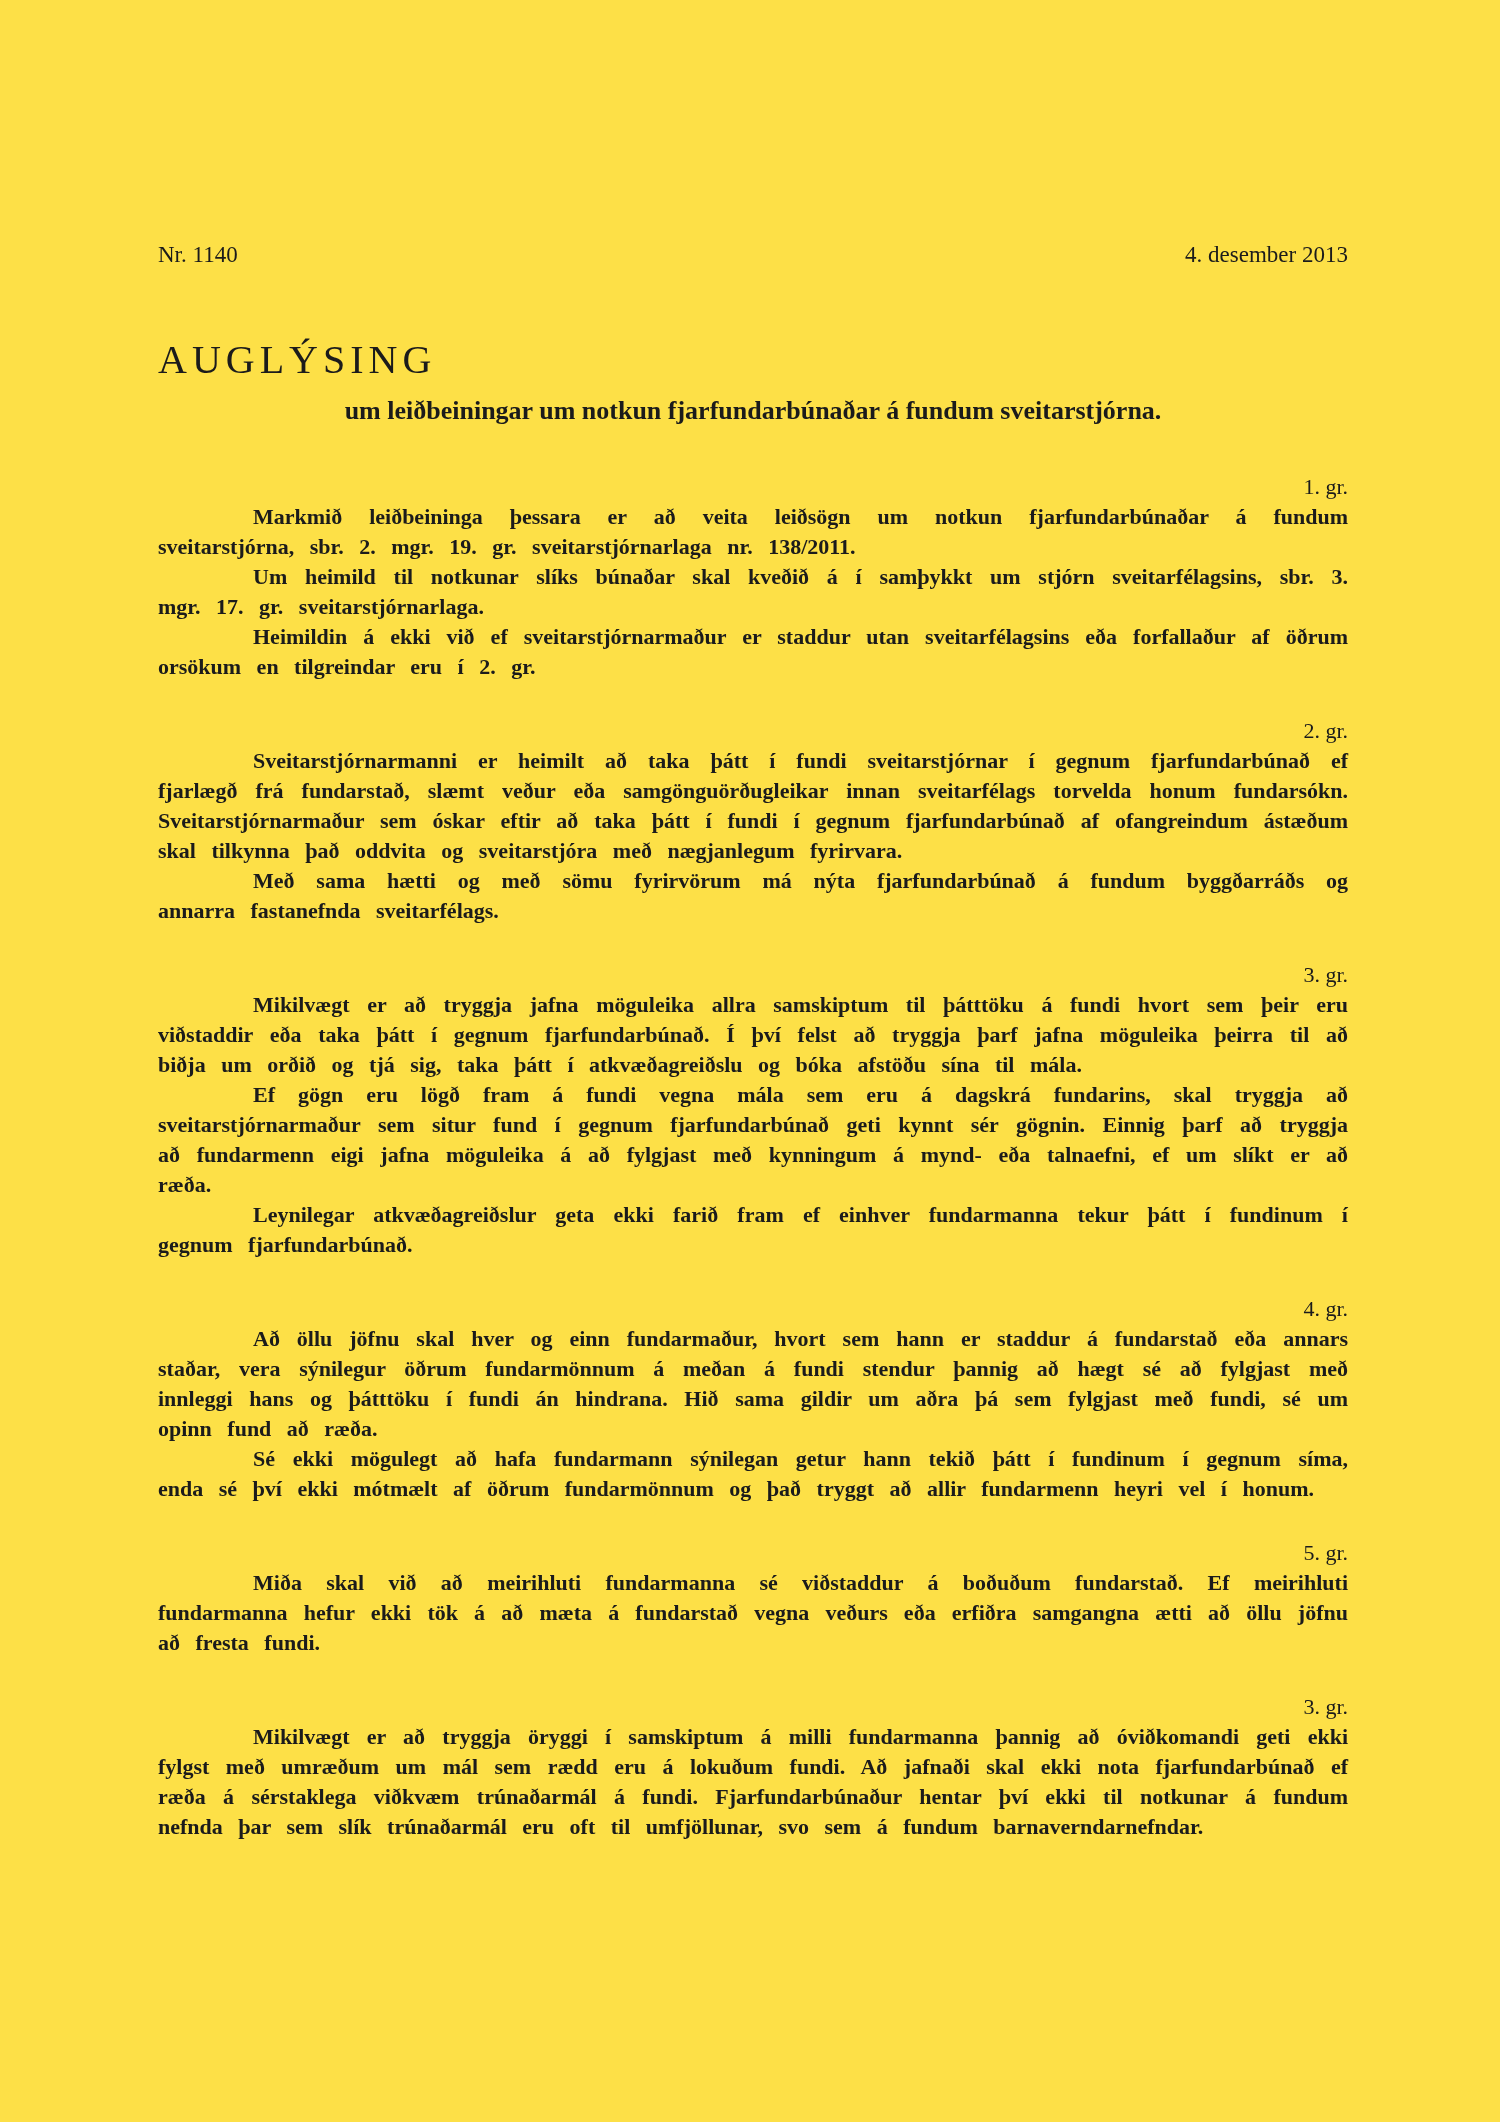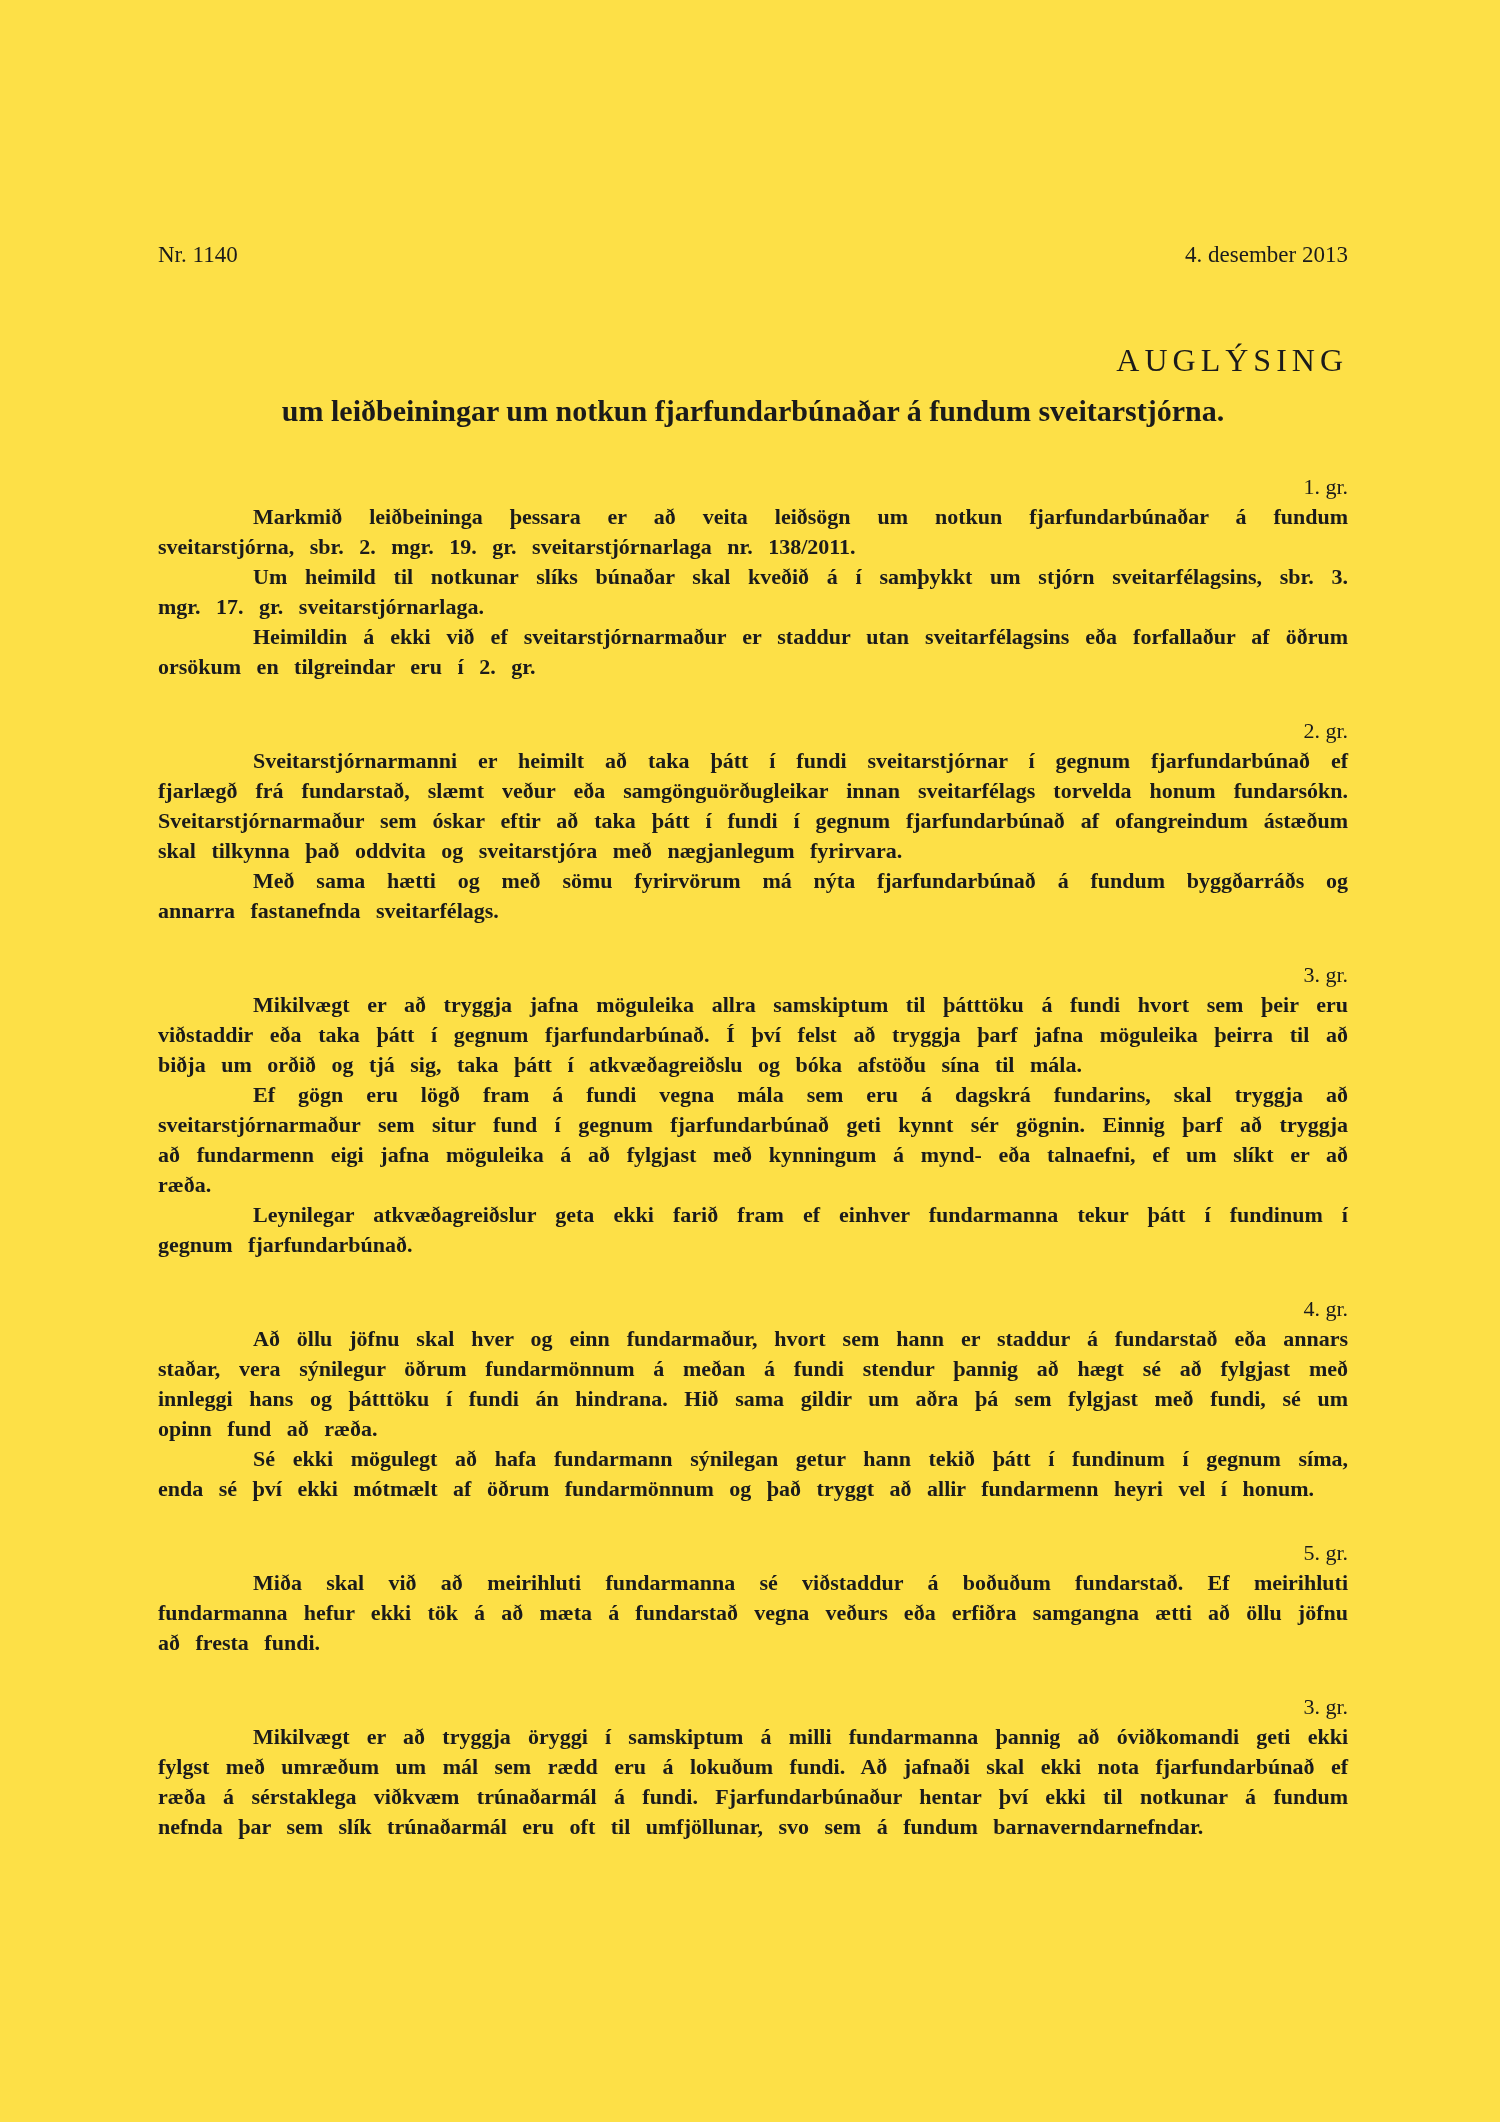--- a/index.html
+++ b/index.html
@@ -20,30 +20,30 @@
     overflow: hidden;
   }
   .doc-header {
     display: flex;
     justify-content: space-between;
     align-items: baseline;
     font-size: 23px;
     line-height: 30px;
   }
   .doc-title {
-    text-align: right;
-    font-size: 32px;
+    text-align: left;
+    font-size: 40px;
     font-weight: normal;
     letter-spacing: 5px;
     line-height: 48px;
     margin: 66px 0 0 0;
   }
   .doc-subtitle {
     text-align: center;
-    font-size: 30px;
+    font-size: 26px;
     font-weight: bold;
     line-height: 30px;
     margin: 12px 0 0 0;
   }
   .gr {
     margin-top: 34px;
   }
   .gr.first {
     margin-top: 46px;
   }

